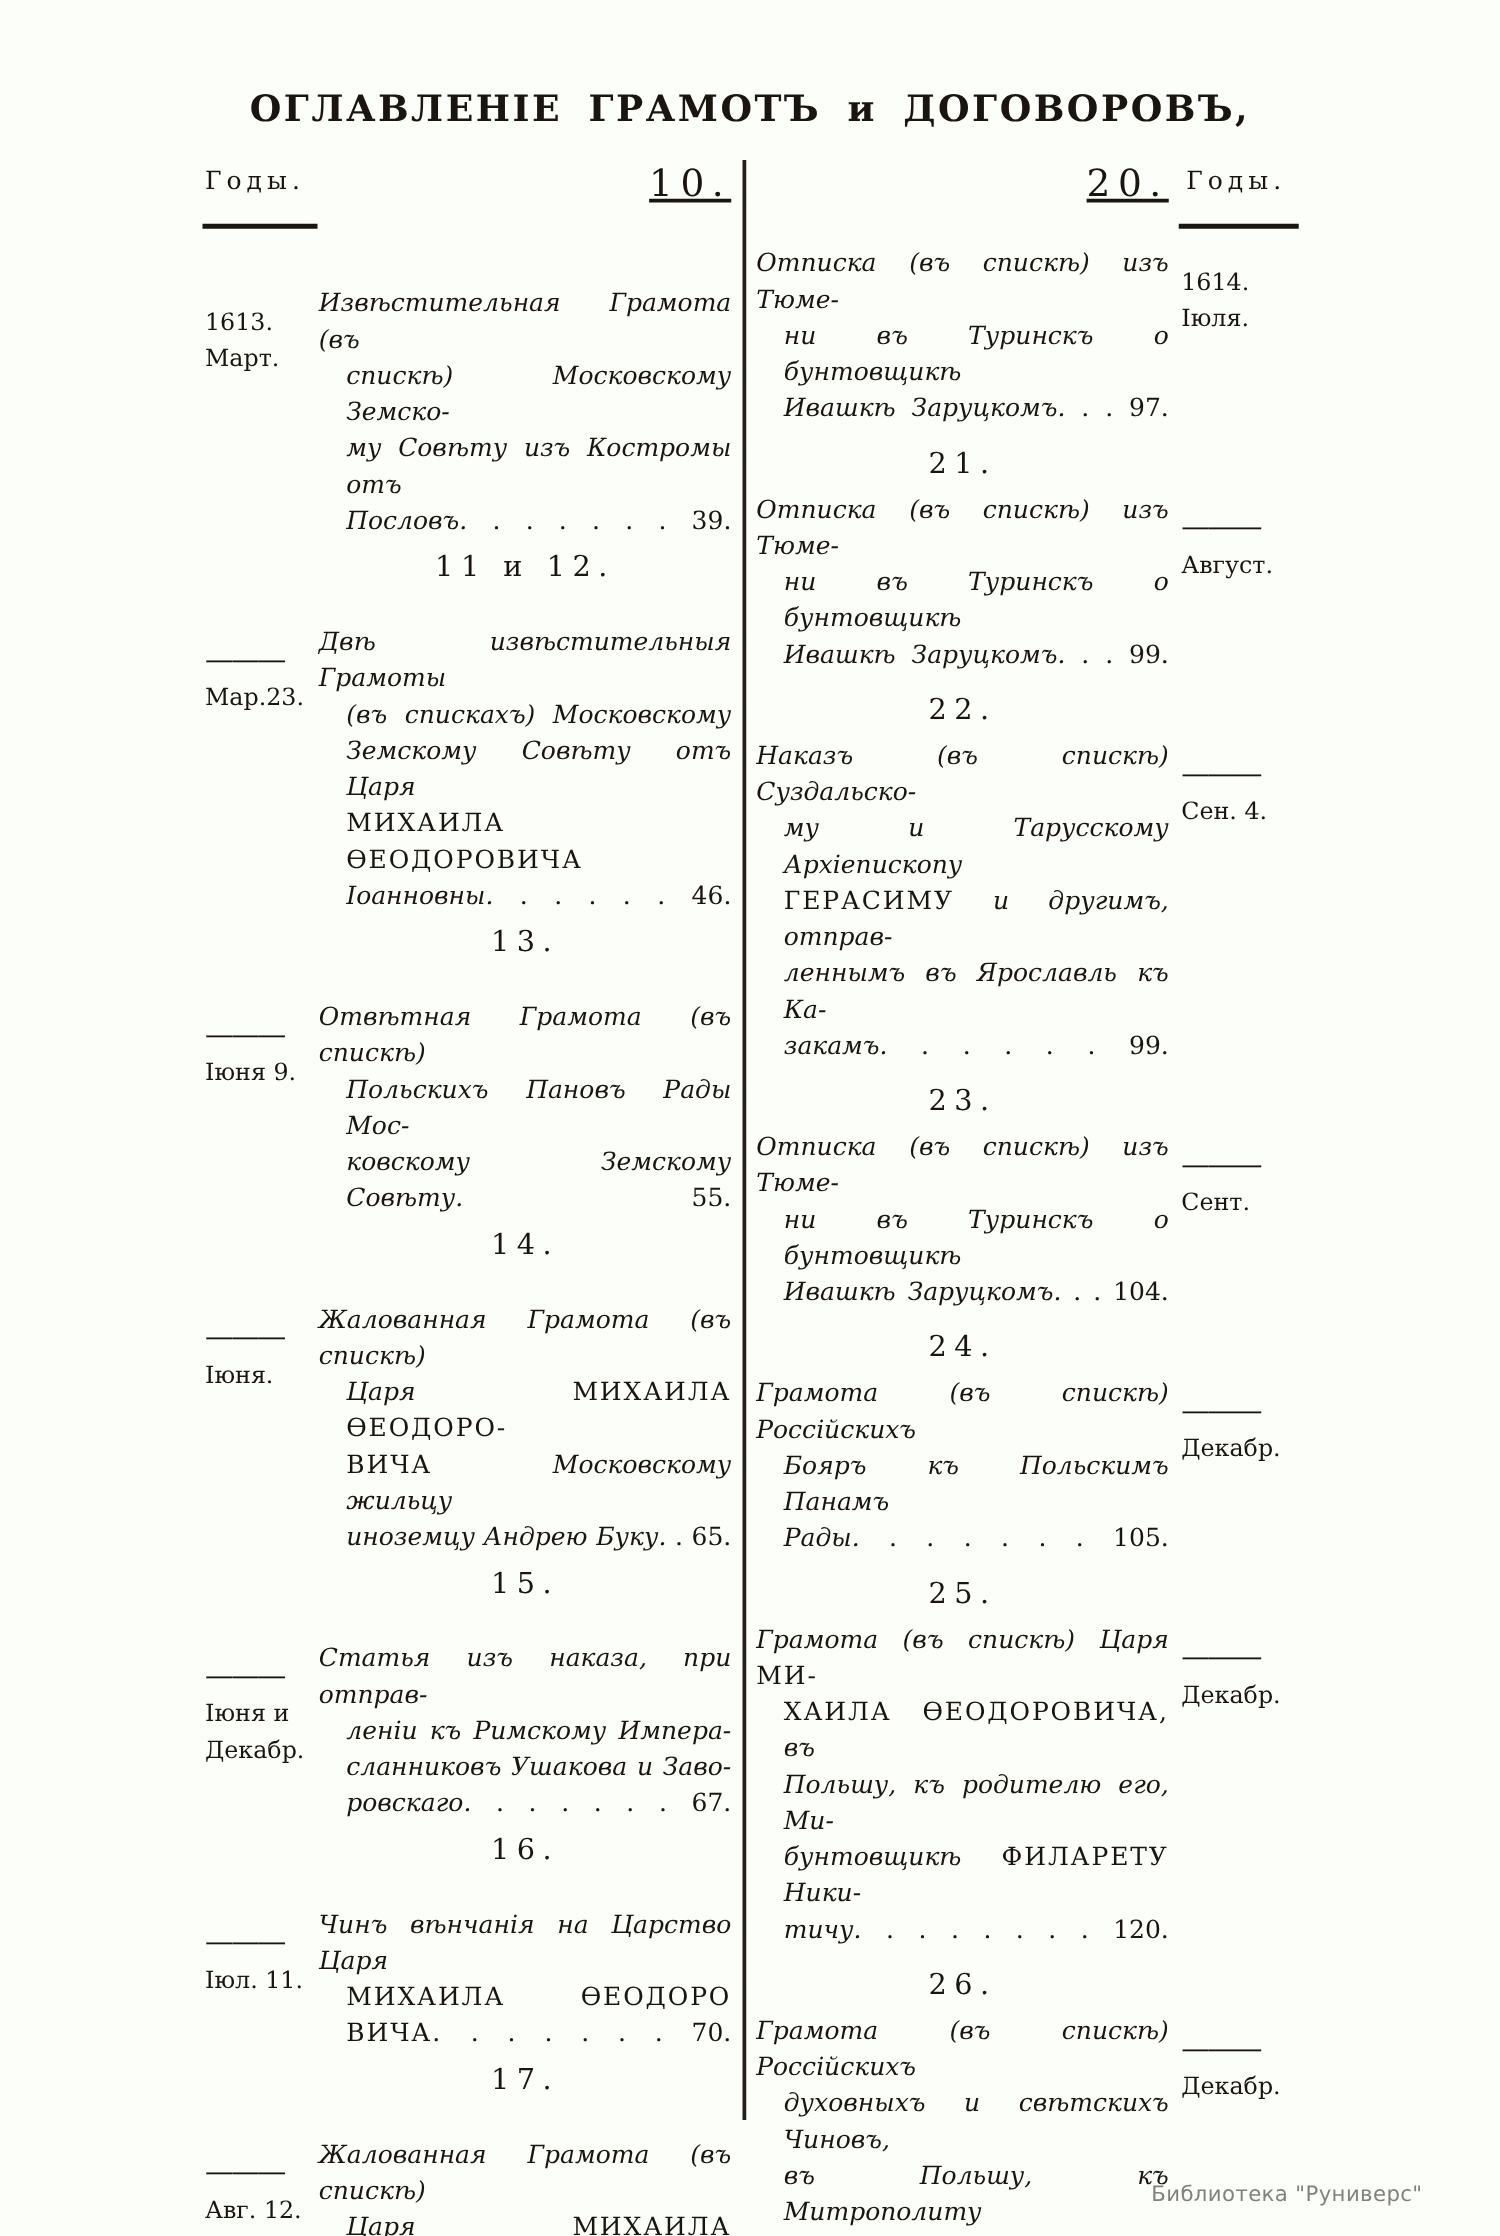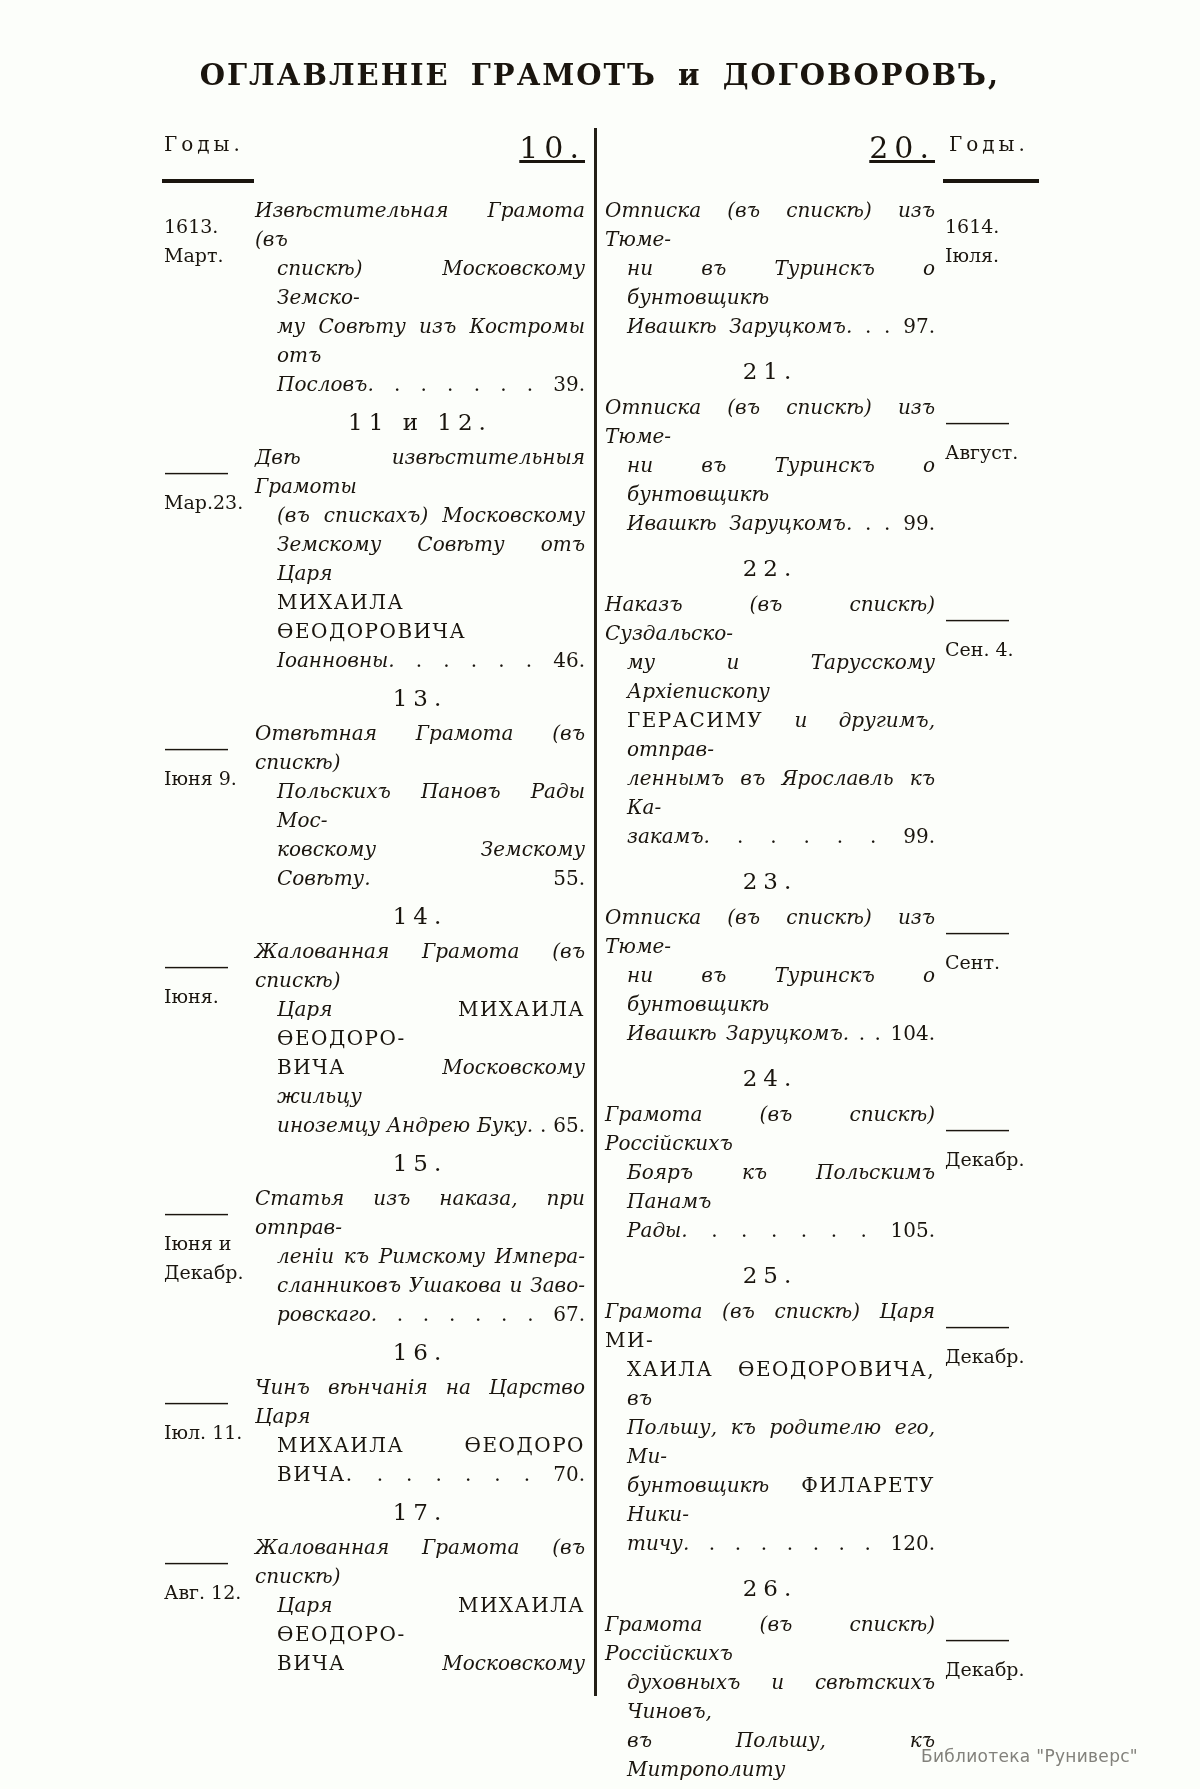--- a/index.html
+++ b/index.html
@@ -2,21 +2,21 @@
 <html><head>
 <meta charset="utf-8">
 <style>
   html,body{margin:0;padding:0;background:#fcfefa;}
   .page{
     position:relative;width:1200px;height:1789px;margin:0 auto;
     background:#fcfefa;color:#1a150e;overflow:hidden;
     font-family:"DejaVu Serif","Liberation Serif",serif;
   }
   .title{
-    position:absolute;left:0;top:58px;width:1200px;margin:0;
+    position:absolute;left:0;top:70px;width:1200px;margin:0;
     text-align:center;font-size:29px;font-weight:bold;
     letter-spacing:2px;word-spacing:9px;white-space:nowrap;
   }
   .divider{
     position:absolute;left:594px;top:128px;width:3px;height:1568px;
     background:#241f17;
   }
   .col{position:absolute;top:130px;width:425px;font-size:20px;}
   .col-left{left:160px;}
   .col-right{left:605px;}
@@ -41,21 +41,21 @@
     font-size:23px;letter-spacing:6px;text-align:center;
     margin:10px 0 8px 0;width:330px;
   }
   .col-left .num{margin-left:95px;}
   .col-right .num{margin-right:95px;}
   .entry{position:relative;}
   .col-left .entry{margin-bottom:5px;}
   .col-right .entry{margin-bottom:17px;}
   .col-right .num{margin:12px 0 9px 0;}
   .body{width:330px;}
-  .col-left .body{margin-left:95px;}
+  .col-left .body{margin-left:95px;margin-top:32px;}
   .col-right .body{margin-right:95px;}
   .year{position:absolute;top:16px;width:88px;font-size:19px;}
   .col-left .year{left:0;padding-left:4px;}
   .col-right .year{right:0;width:85px;padding-left:5px;}
   .yrow{height:29px;line-height:29px;white-space:nowrap;}
   .y-dash{font-size:23px;letter-spacing:-2px;line-height:26px;}
   .line{
     line-height:29px;text-align:justify;text-align-last:justify;
   }
   .cont{padding-left:22px;}

